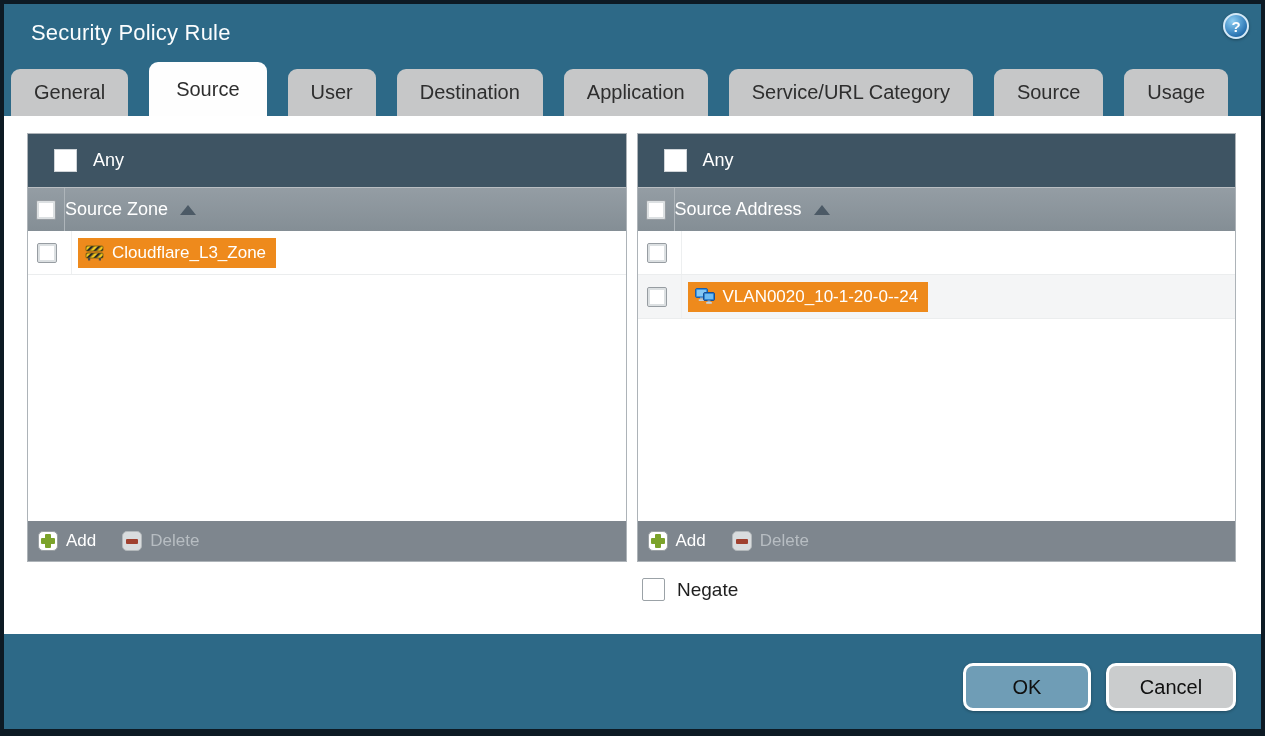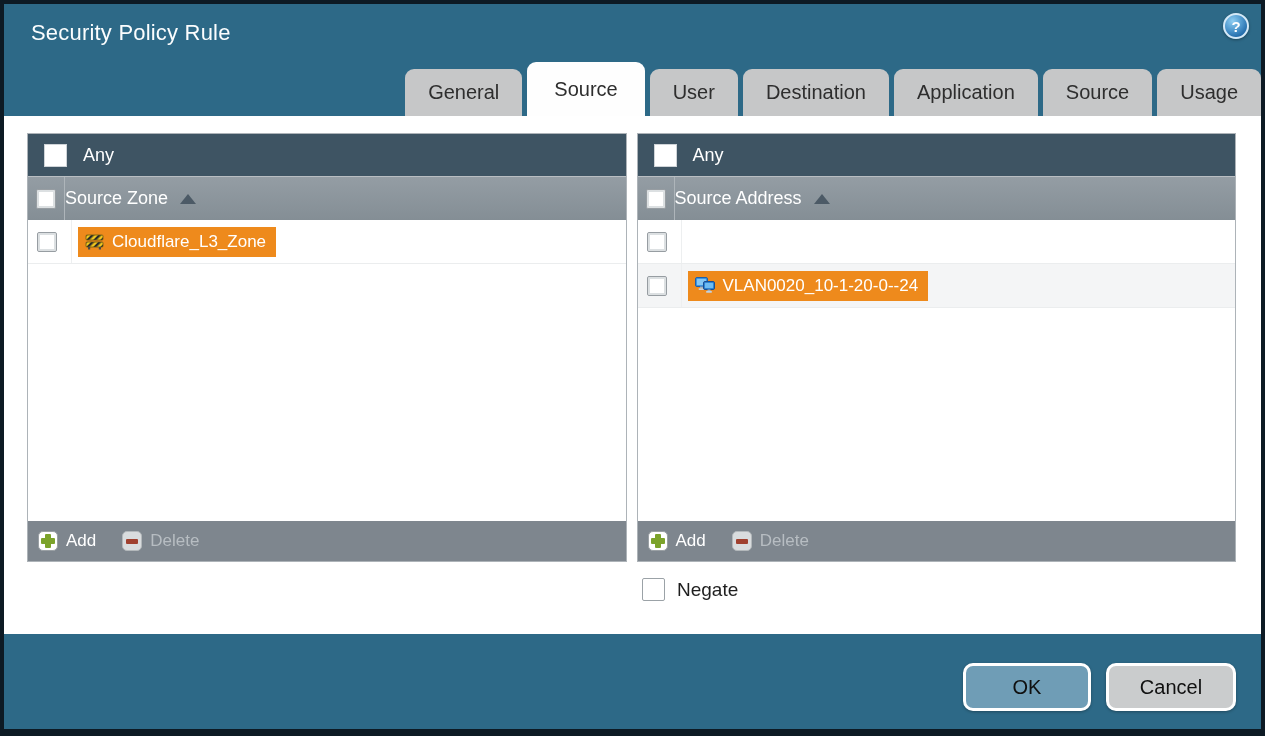--- a/index.html
+++ b/index.html
@@ -29,21 +29,21 @@
     color: #FFFFFF; font-size: 15px; font-weight: bold;
     display: flex; align-items: center; justify-content: center;
     box-shadow: 0 1px 3px rgba(0,0,0,0.35);
     cursor: pointer;
   }
 
   
   .tabbar {
     height: 54px; flex: none;
     display: flex; align-items: flex-end;
-    padding-left: 7px; gap: 5px; justify-content: flex-end;
+    padding-left: 7px; gap: 21px;
   }
   .tab {
     height: 47px; background: #C6C7C8;
     border-radius: 9px 9px 0 0;
     display: flex; align-items: center;
     padding: 0 23px;
     font-size: 20px; color: #2E2E2E;
     cursor: pointer; white-space: nowrap;
   }
   .tab.active {
@@ -56,24 +56,24 @@
     background: #FFFFFF;
     padding: 17px 25px 0 23px;
   }
   .panels { display: flex; gap: 10px; height: 429px; }
   .panel {
     flex: 1; border: 1px solid #ADB3B8;
     display: flex; flex-direction: column; background: #FFFFFF;
   }
 
   .any-header {
-    height: 42px; flex: none;
+    height: 53px; flex: none;
     background: #3E5463;
     display: flex; align-items: center;
-    padding-left: 16px; gap: 16px;
+    padding-left: 26px; gap: 16px;
   }
   .any-checkbox {
     width: 23px; height: 23px; background: #FFFFFF;
     box-shadow: inset 0 0 0 1px #CFD4D8; cursor: pointer; flex: none;
   }
   .any-label { color: #FFFFFF; font-size: 18px; }
 
   .col-header {
     height: 44px; flex: none;
     background: linear-gradient(#949DA4, #848E95);
@@ -171,20 +171,21 @@
     <span class="title">Security Policy Rule</span>
     <div class="help-icon">?</div>
   </div>
 
   <div class="tabbar">
     <div class="tab">General</div>
     <div class="tab active">Source</div>
     <div class="tab">User</div>
     <div class="tab">Destination</div>
     <div class="tab">Application</div>
+    <div class="tab">Service/URL Category</div>
     <div class="tab">Source</div>
     <div class="tab">Usage</div>
   </div>
 
   <div class="content">
     <div class="panels">
 
       <div class="panel">
         <div class="any-header">
           <div class="any-checkbox"></div>

